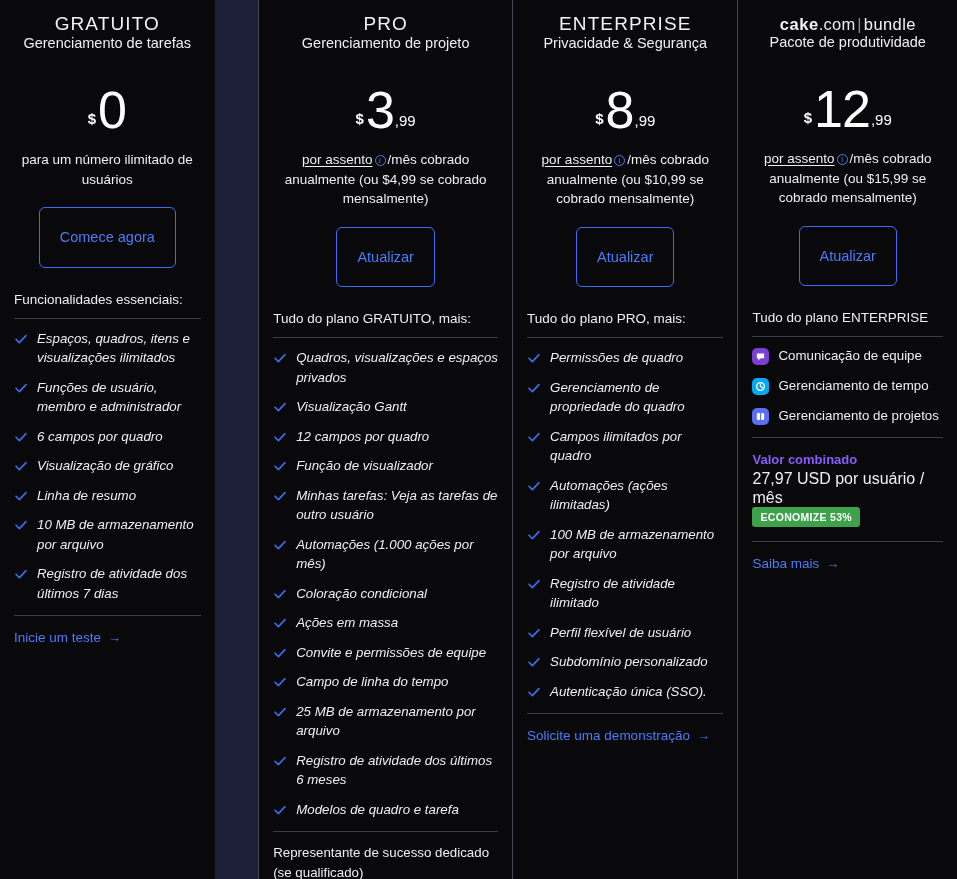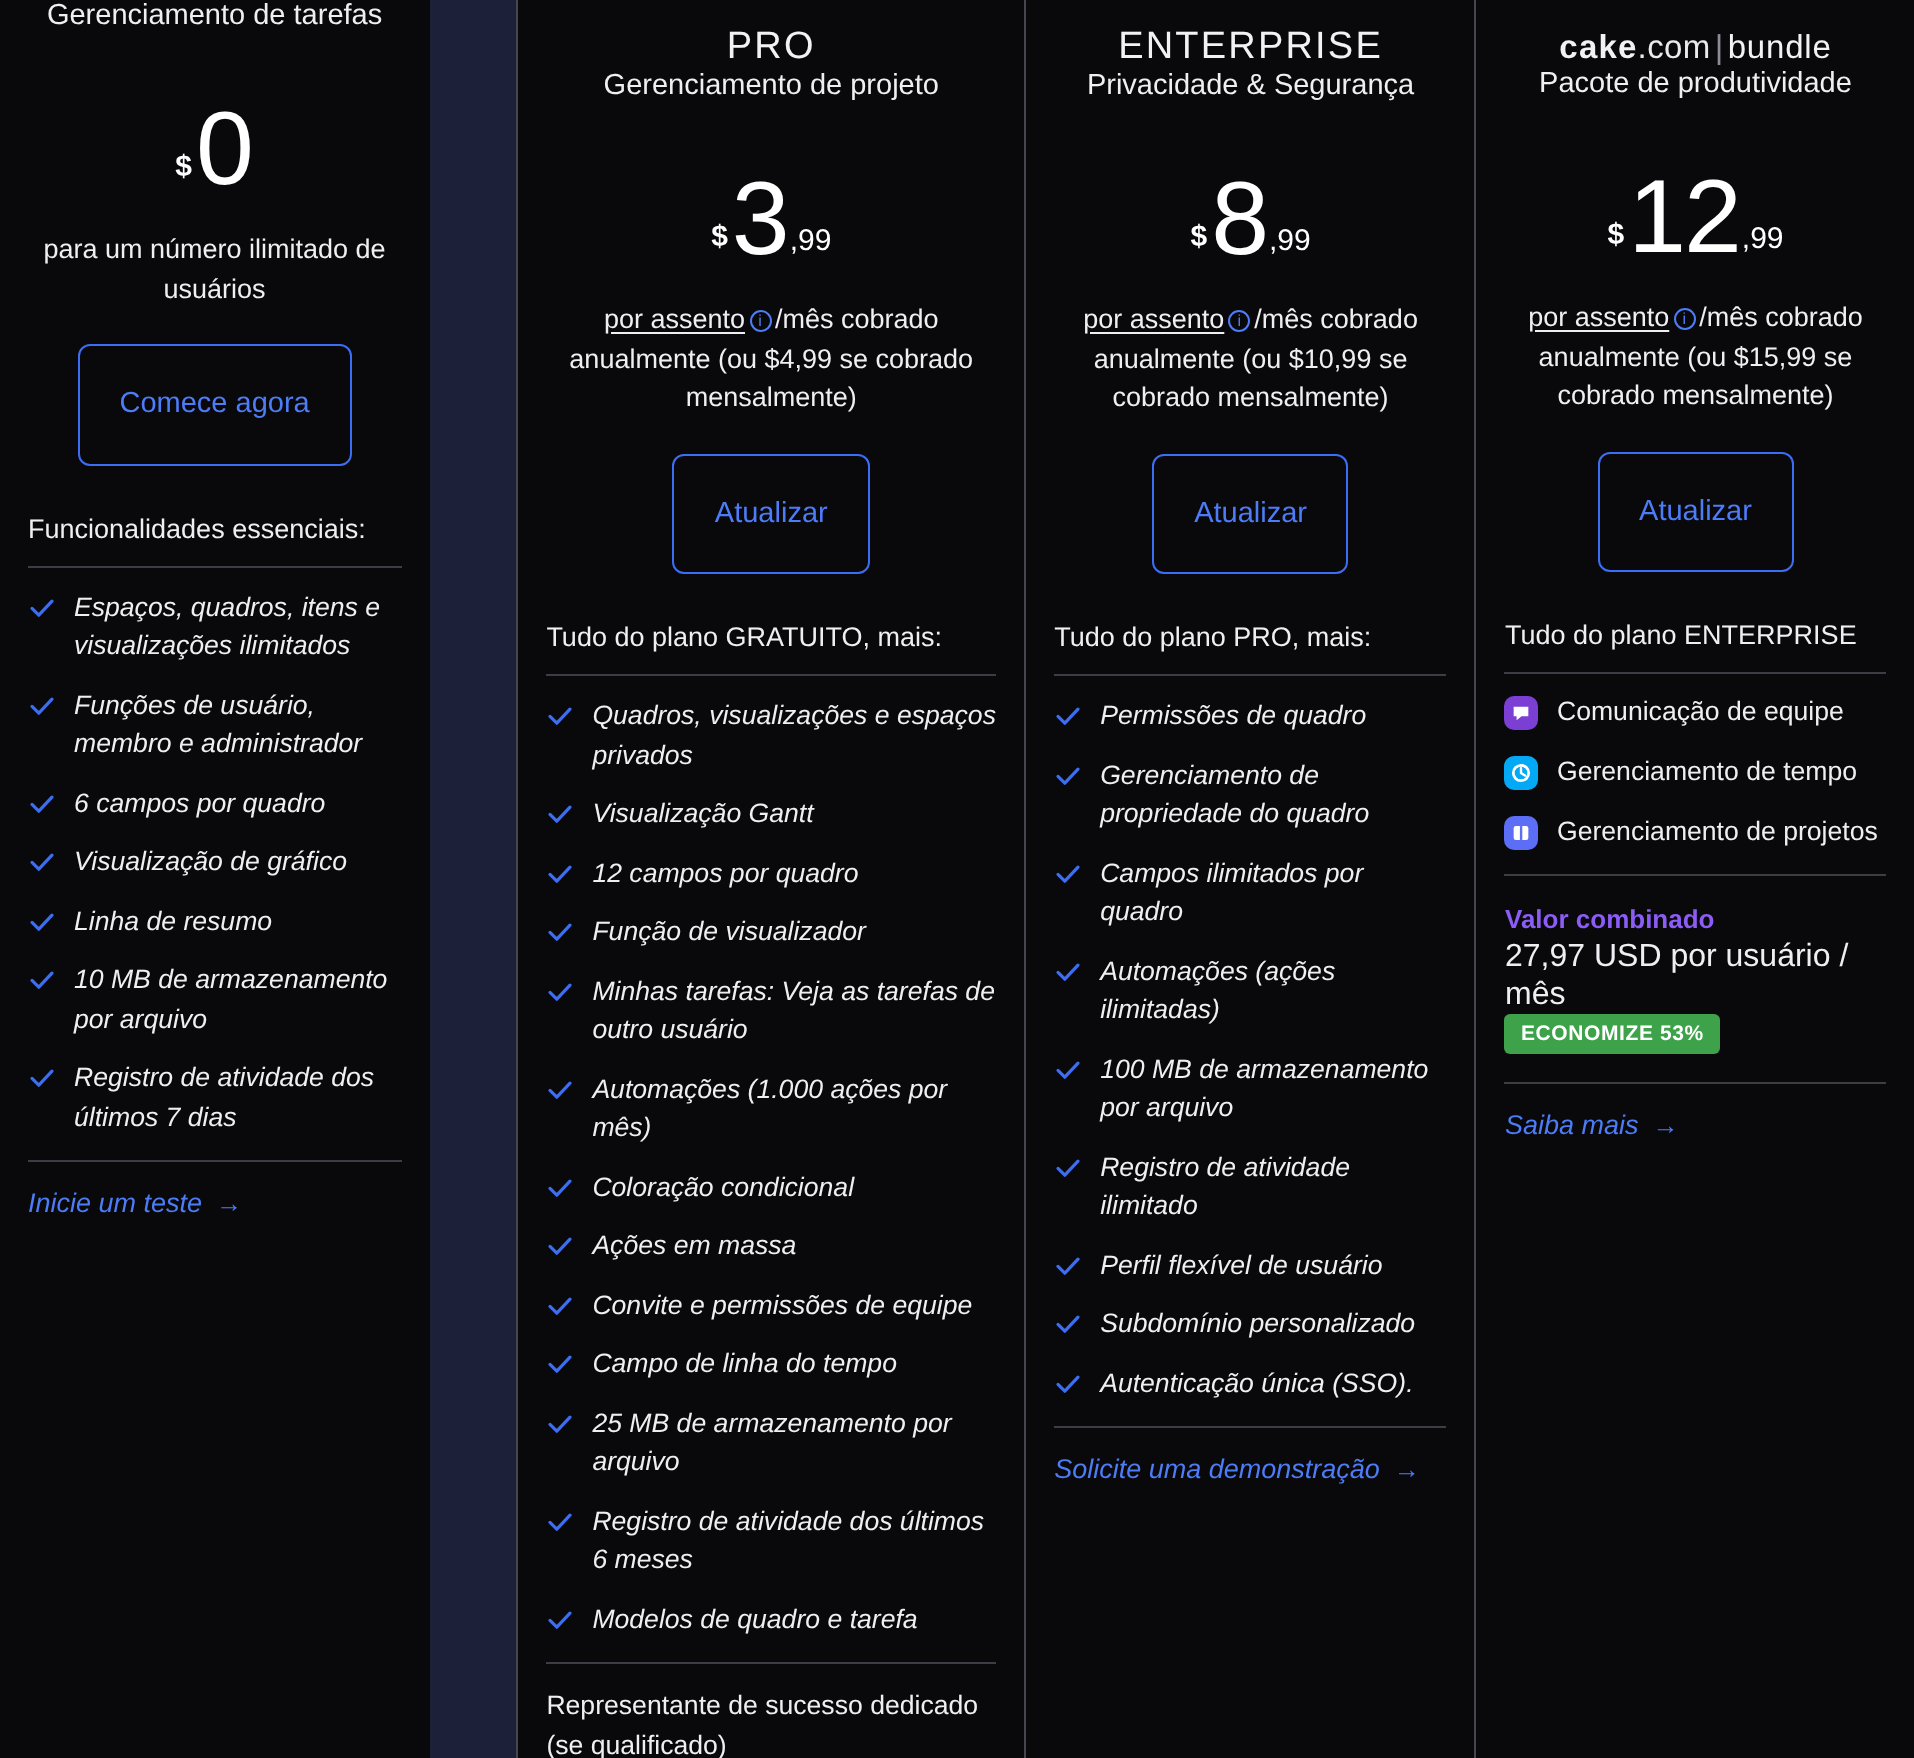--- a/index.html
+++ b/index.html
@@ -189,21 +189,21 @@
     background: #3ea24a;
     color: #fff;
     font-size: 10.5px;
     font-weight: 700;
     letter-spacing: .3px;
     padding: 4px 8px;
     border-radius: 3px;
     margin: 0 2px 0 2px;
   }
 
-  .link-row { padding: 0 2px; margin-top: 12px; font-style: italic; }
+  .link-row { padding: 0 2px; margin-top: 12px; }
   .text-link {
     color: #4d7cf7;
     font-size: 13.5px;
     text-decoration: none;
     display: inline-flex;
     align-items: center;
     cursor: pointer;
   }
   .arrow { margin-left: 7px; font-size: 13px; line-height: 1; }
 
@@ -214,20 +214,21 @@
     padding: 0 2px;
     margin-top: 11px;
   }
 </style>
 </head>
 <body>
 
 <div class="pricing-grid">
 
   <div class="plan-card card-free">
+    <div class="plan-name">GRATUITO</div>
     <div class="plan-sub">Gerenciamento de tarefas</div>
     <div class="price-row">
       <span class="price-currency">$</span>
       <span class="price-main">0</span>
       <span class="price-cents"></span>
     </div>
     <div class="price-note">para um número ilimitado de usuários</div>
     <div class="cta-wrap">
       <button class="cta-btn">Comece agora</button>
     </div>

